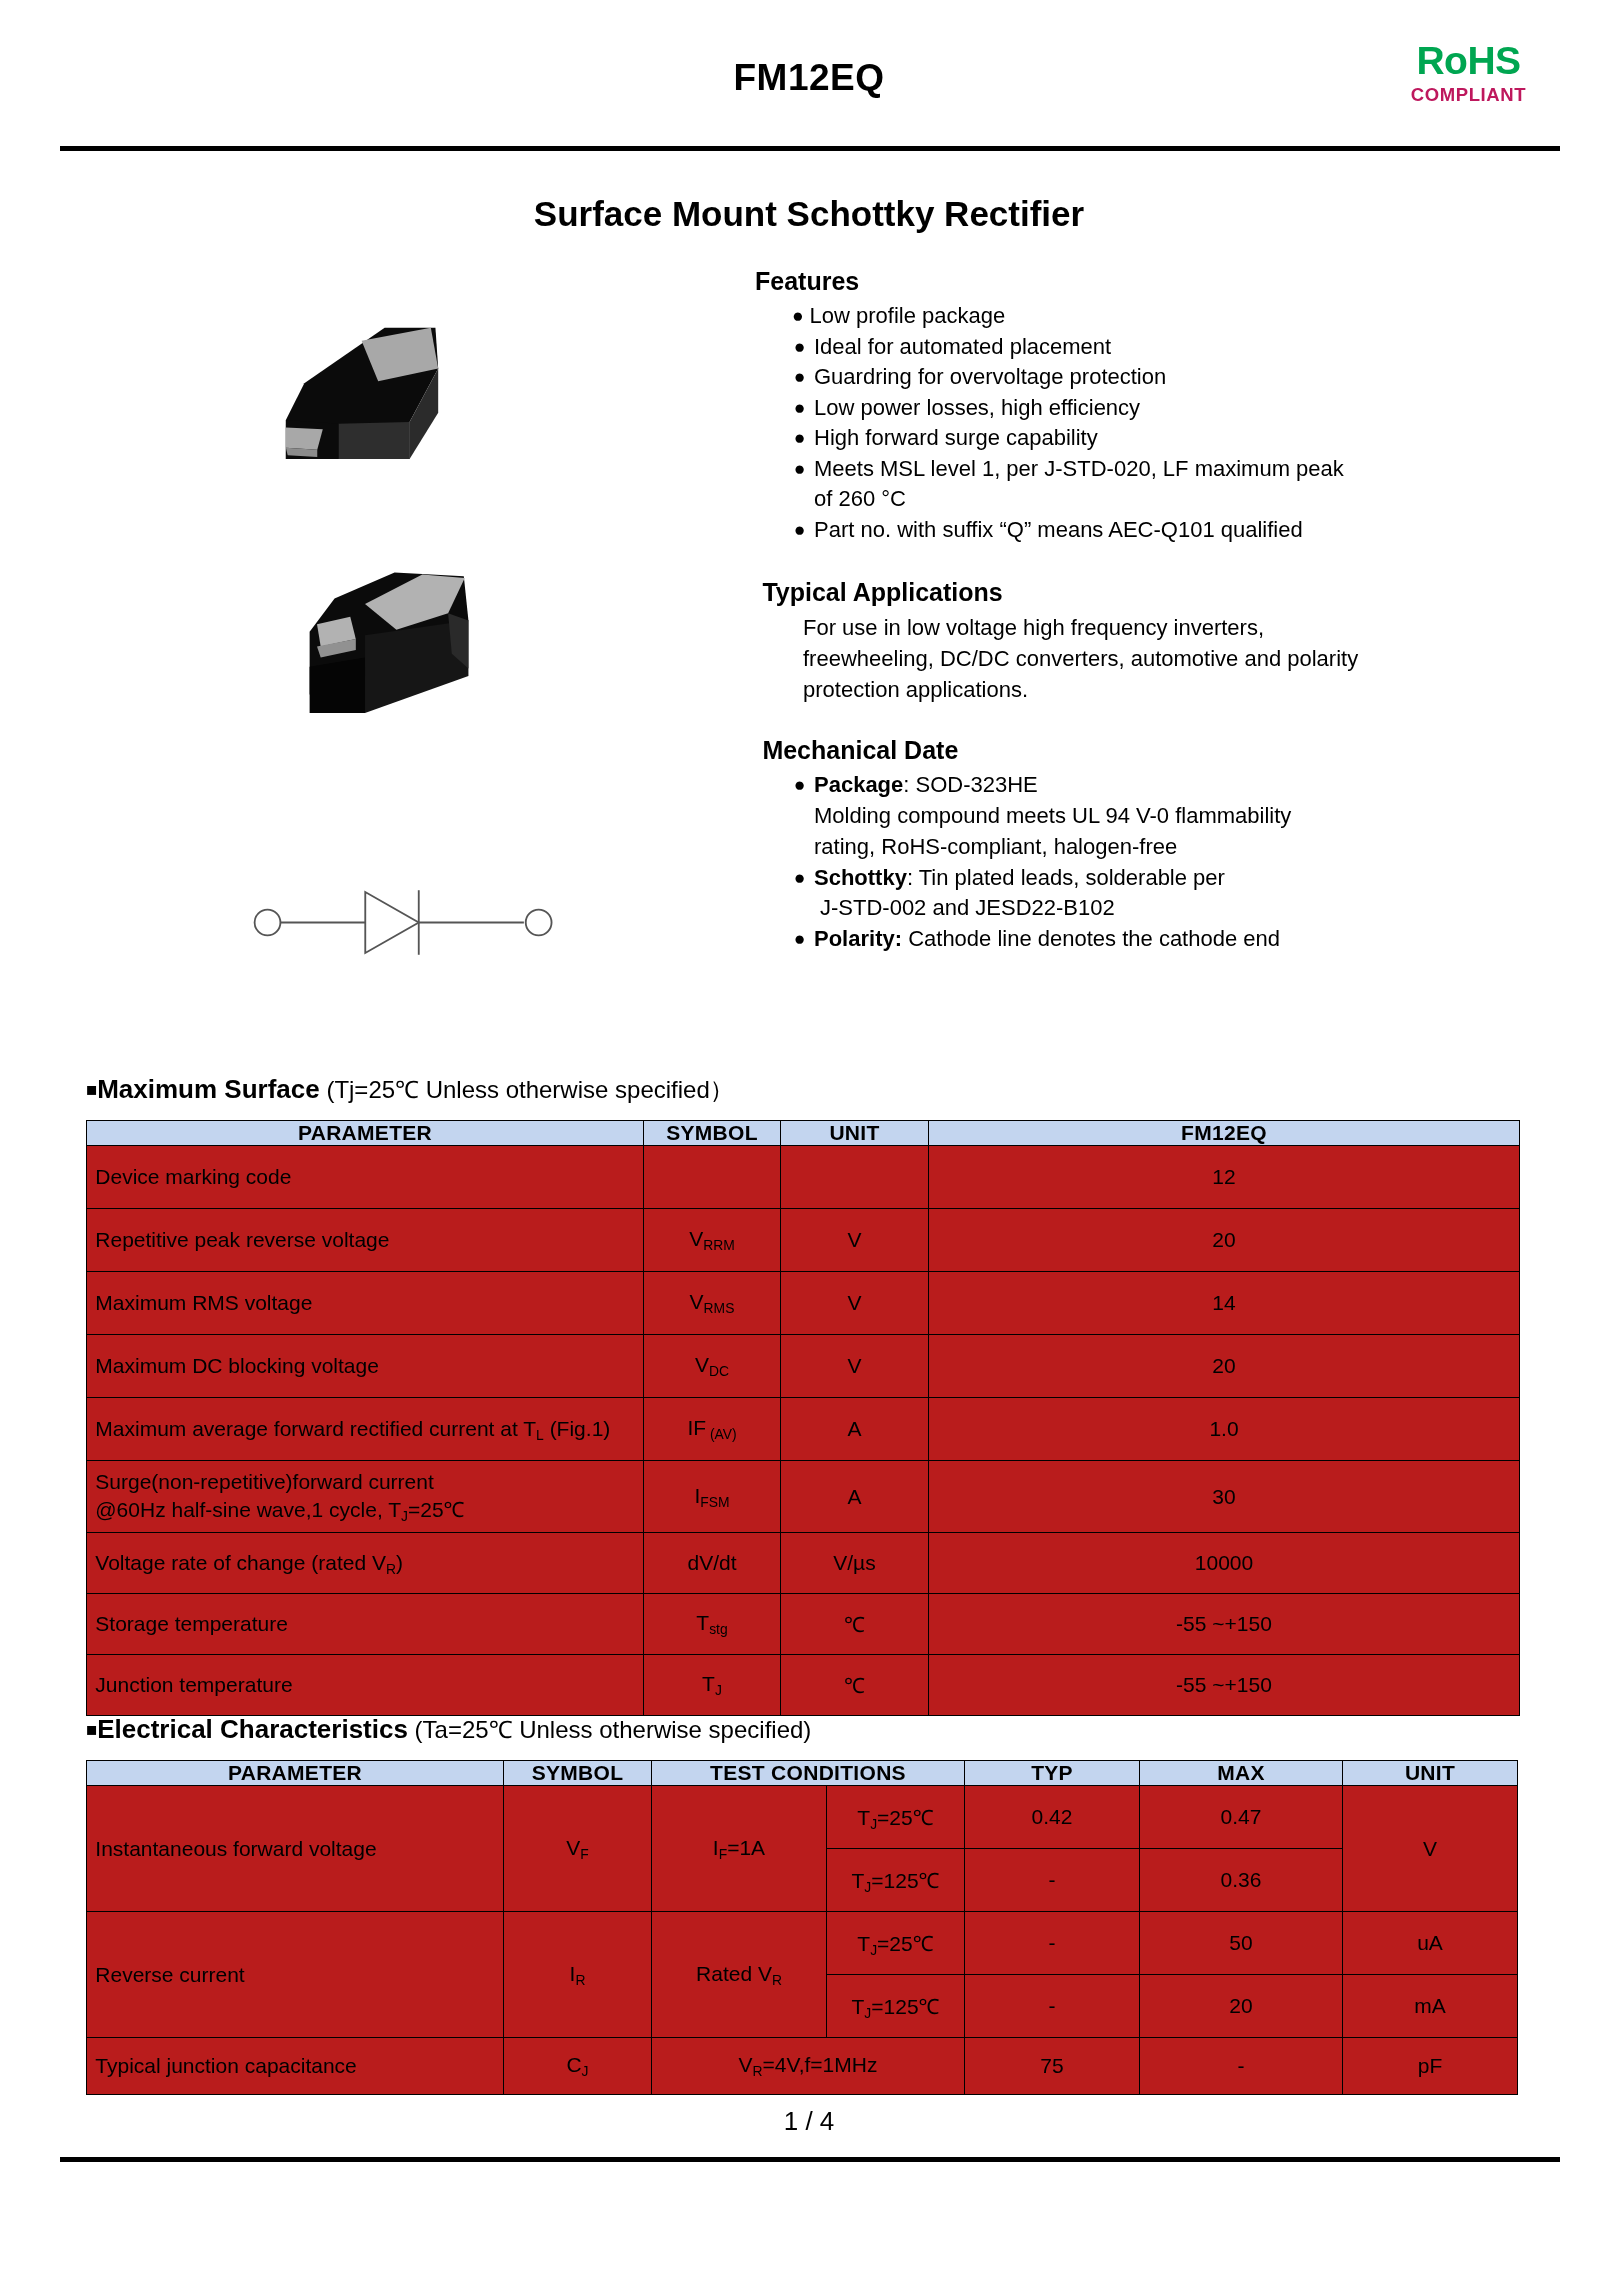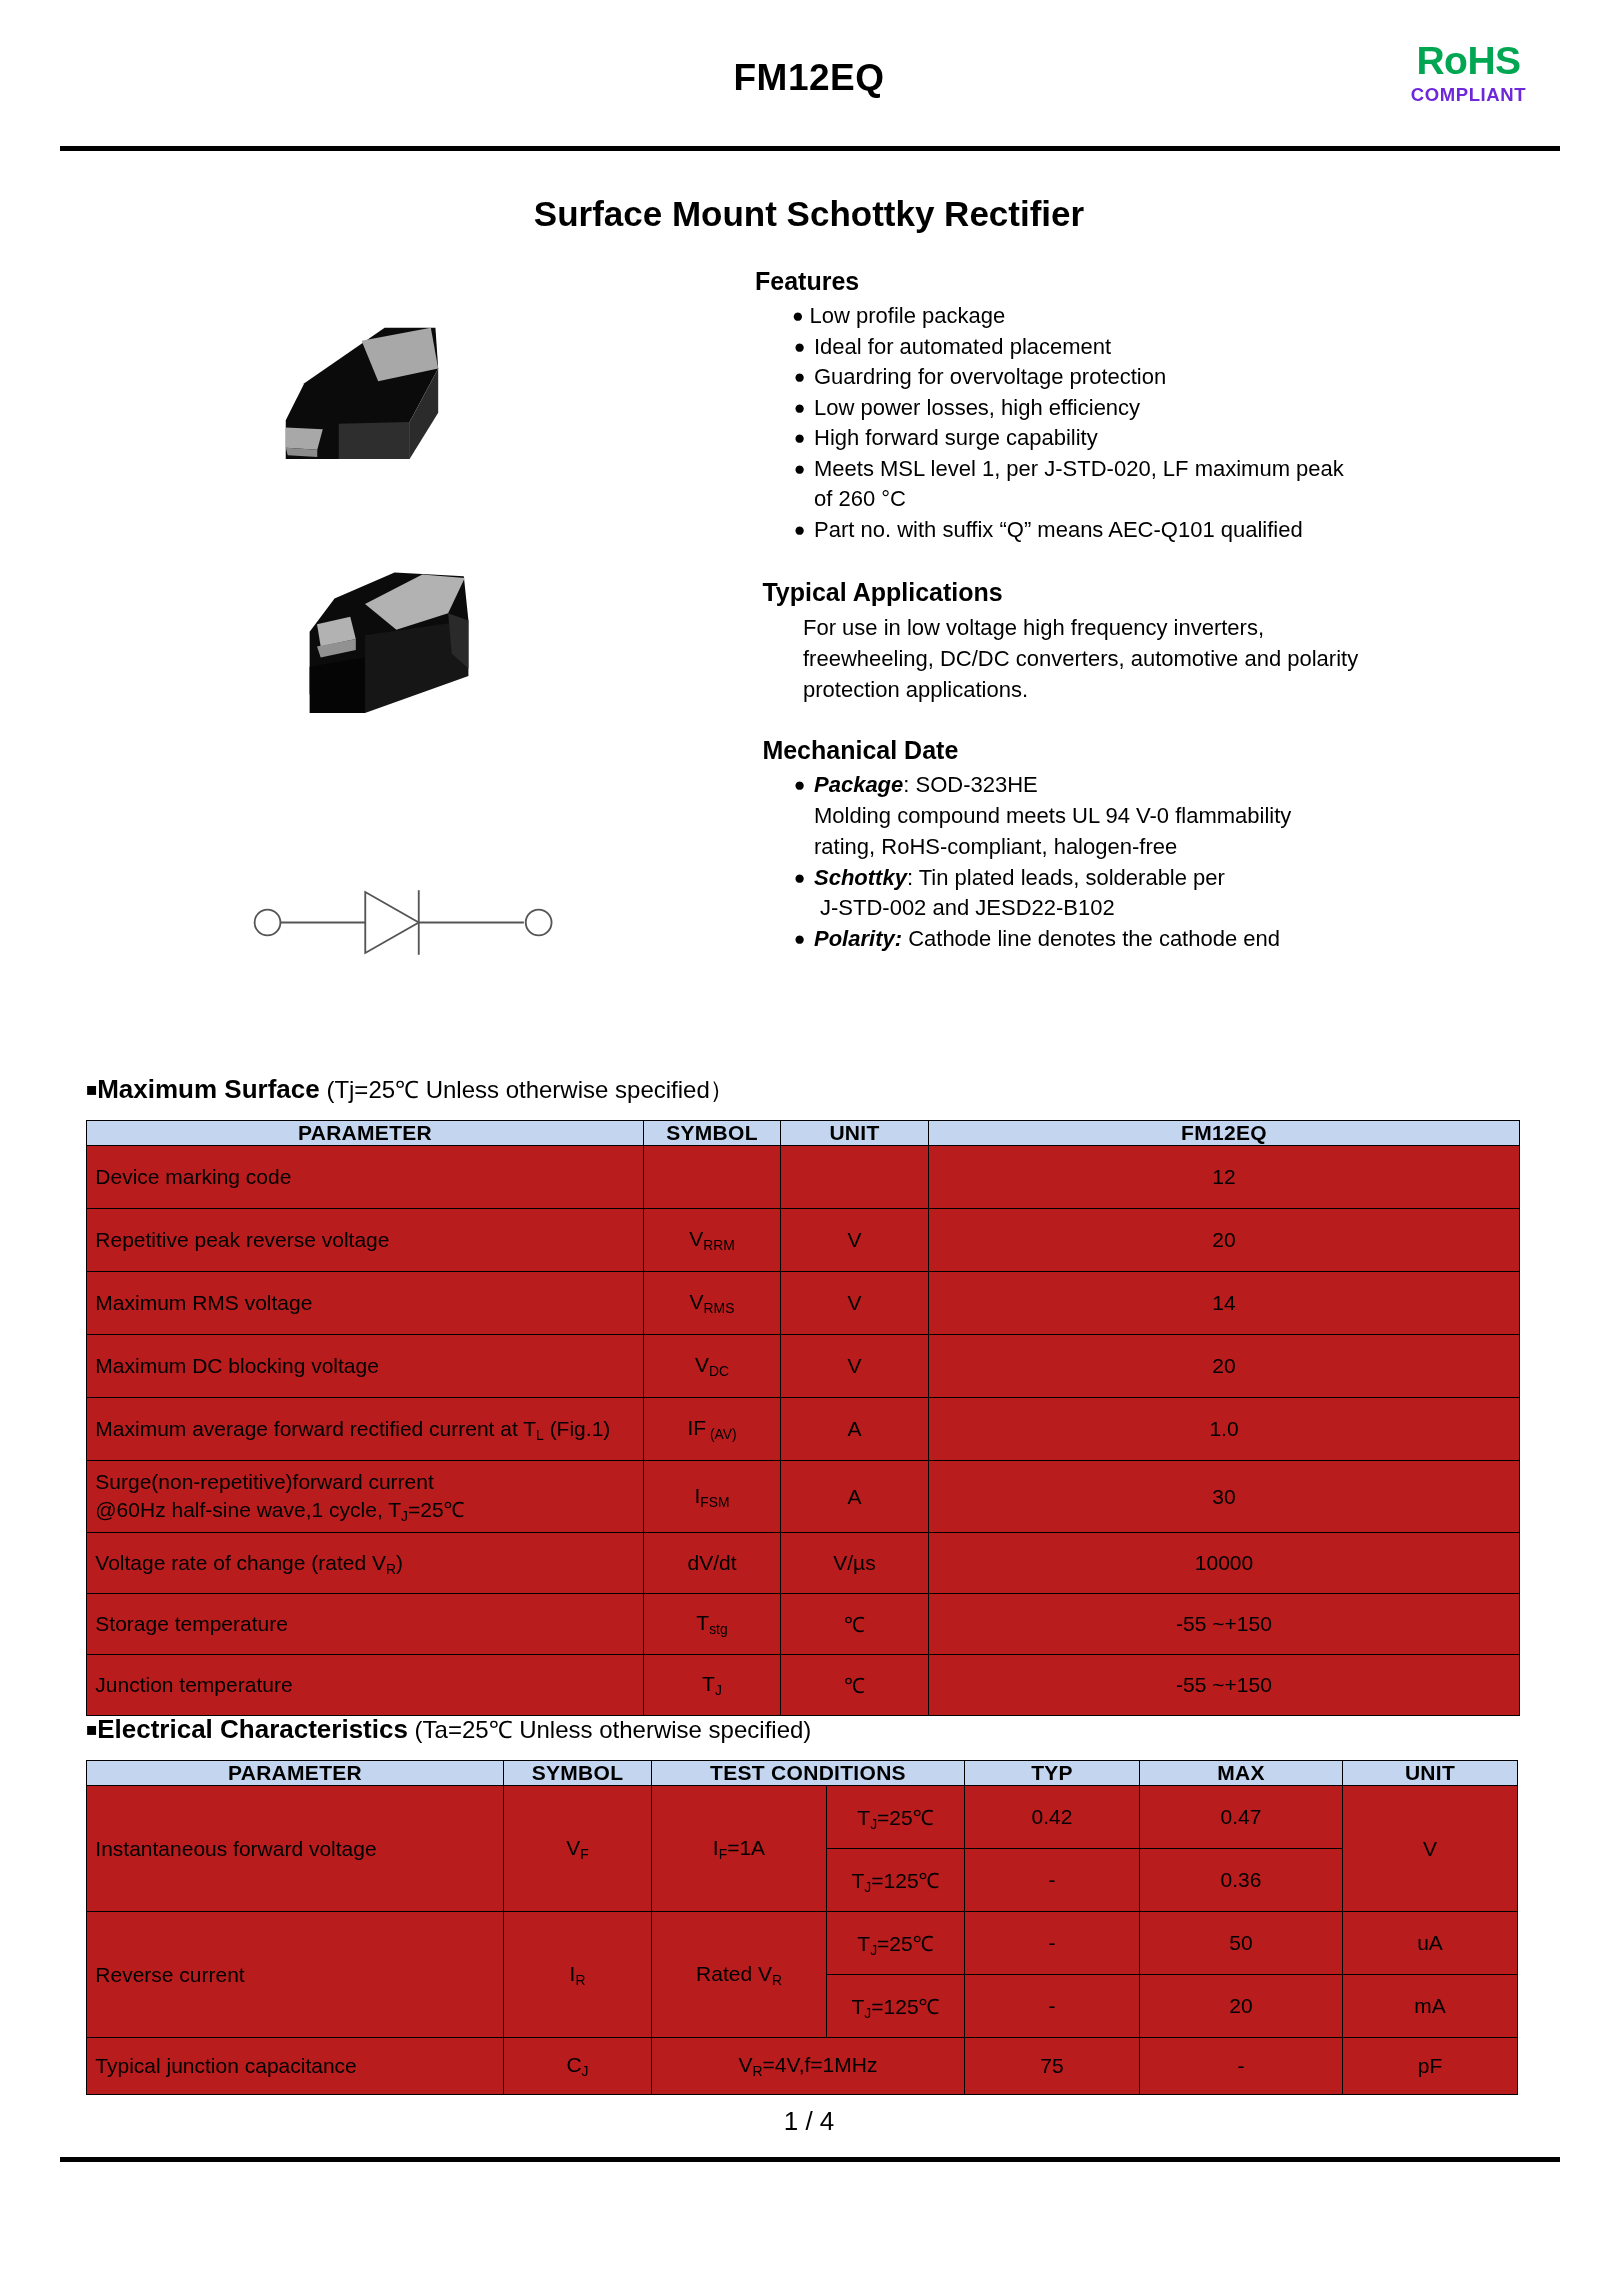--- a/index.html
+++ b/index.html
@@ -131,21 +131,21 @@
     line-height: 1.40;
     position: relative;
     padding-left: 22px;
   }
   ul.mech li .bul {
     position: absolute;
     left: 1.8px; top: -0.9px;
     font-size: 19.4px;
     line-height: 1.55;
   }
-  ul.mech li b { font-weight: bold; font-style: italic; }
+  ul.mech li b { font-weight: bold; }
 
   
   .tbl-caption {
     position: absolute;
     font-size: 26px;
     font-weight: bold;
     white-space: nowrap;
   }
   .tbl-caption .sq {
     font-size: 18.5px;
@@ -195,21 +195,21 @@
 </style>
 </head>
 <body>
 
 <div class="page">
 
   <div class="hdr-part">FM12EQ</div>
 
   <div class="rohs-block">
     <div class="rohs-main" style="color:#00a651">RoHS</div>
-    <div class="rohs-sub" style="color:#6d28d9">COMPLIANT</div>
+    <div class="rohs-sub" style="color:#be185d">COMPLIANT</div>
   </div>
 
   <div class="rule-top"></div>
 
   <div class="main-title">Surface Mount Schottky Rectifier</div>
 
   <svg class="pkg1" viewBox="0 0 300 200">
     <polygon points="28,118 48,78 135,18 190,18 193,62 162,120 85,160 28,160" fill="#0b0b0b"></polygon>
     <polygon points="110,32 185,18 193,62 128,76" fill="#a8a8a8"></polygon>
     <polygon points="162,120 193,62 193,110 162,160" fill="#2b2b2b"></polygon>

